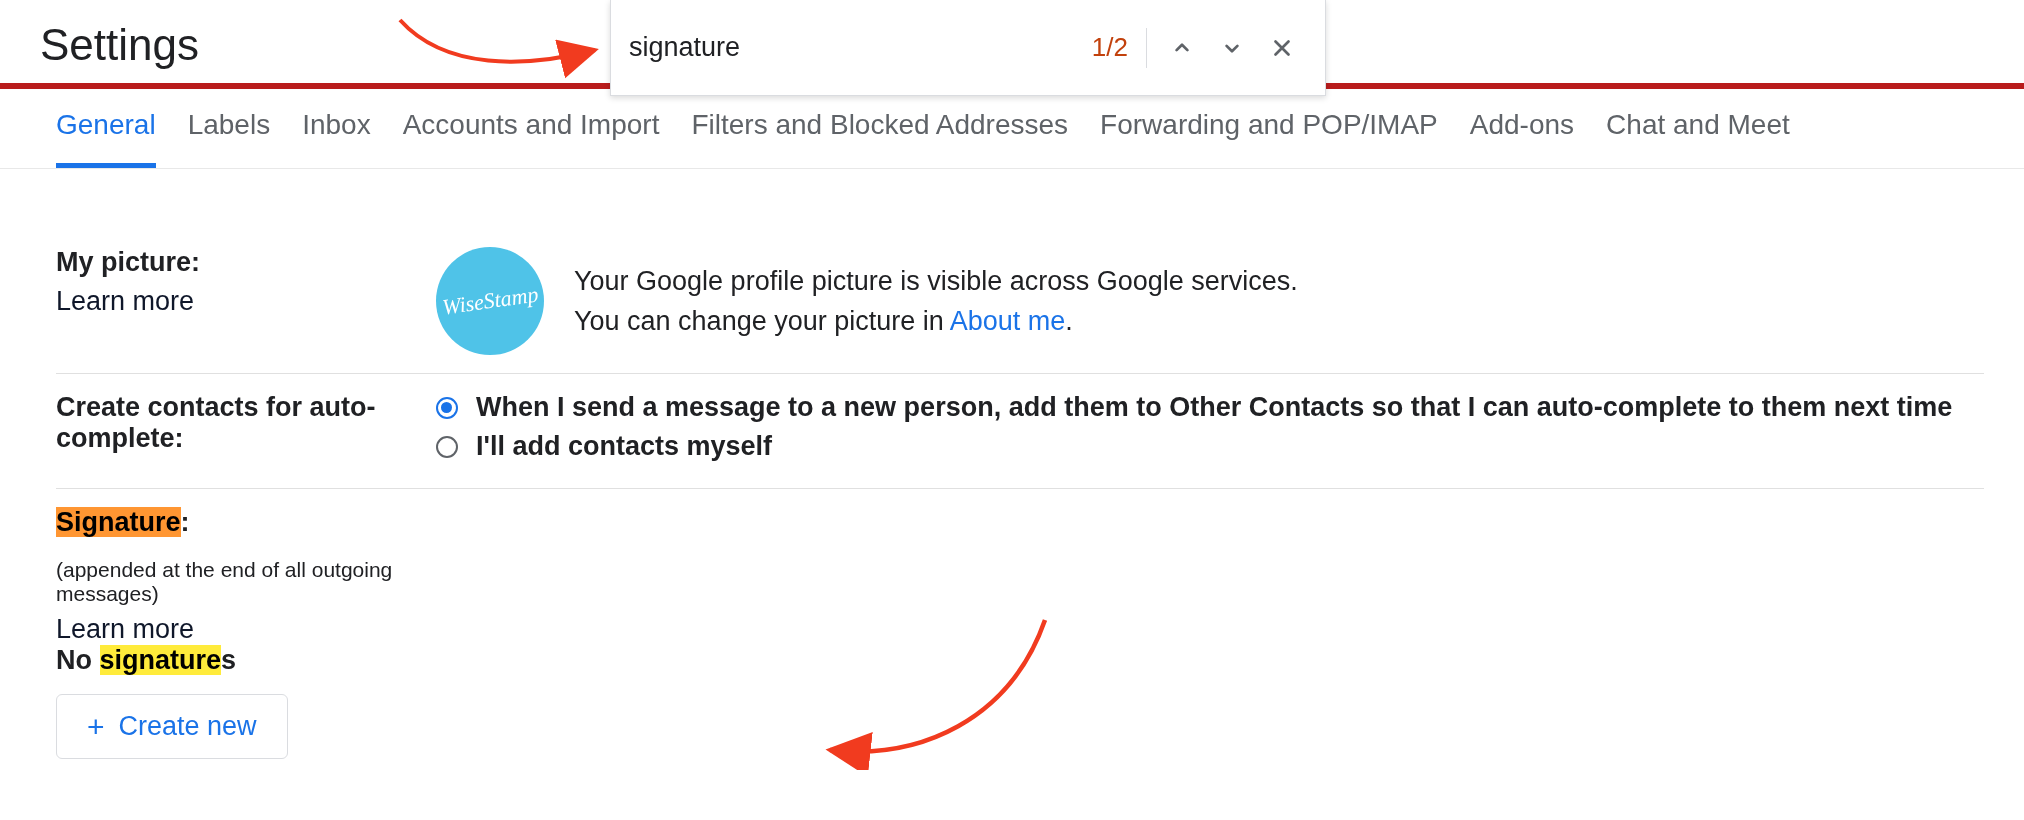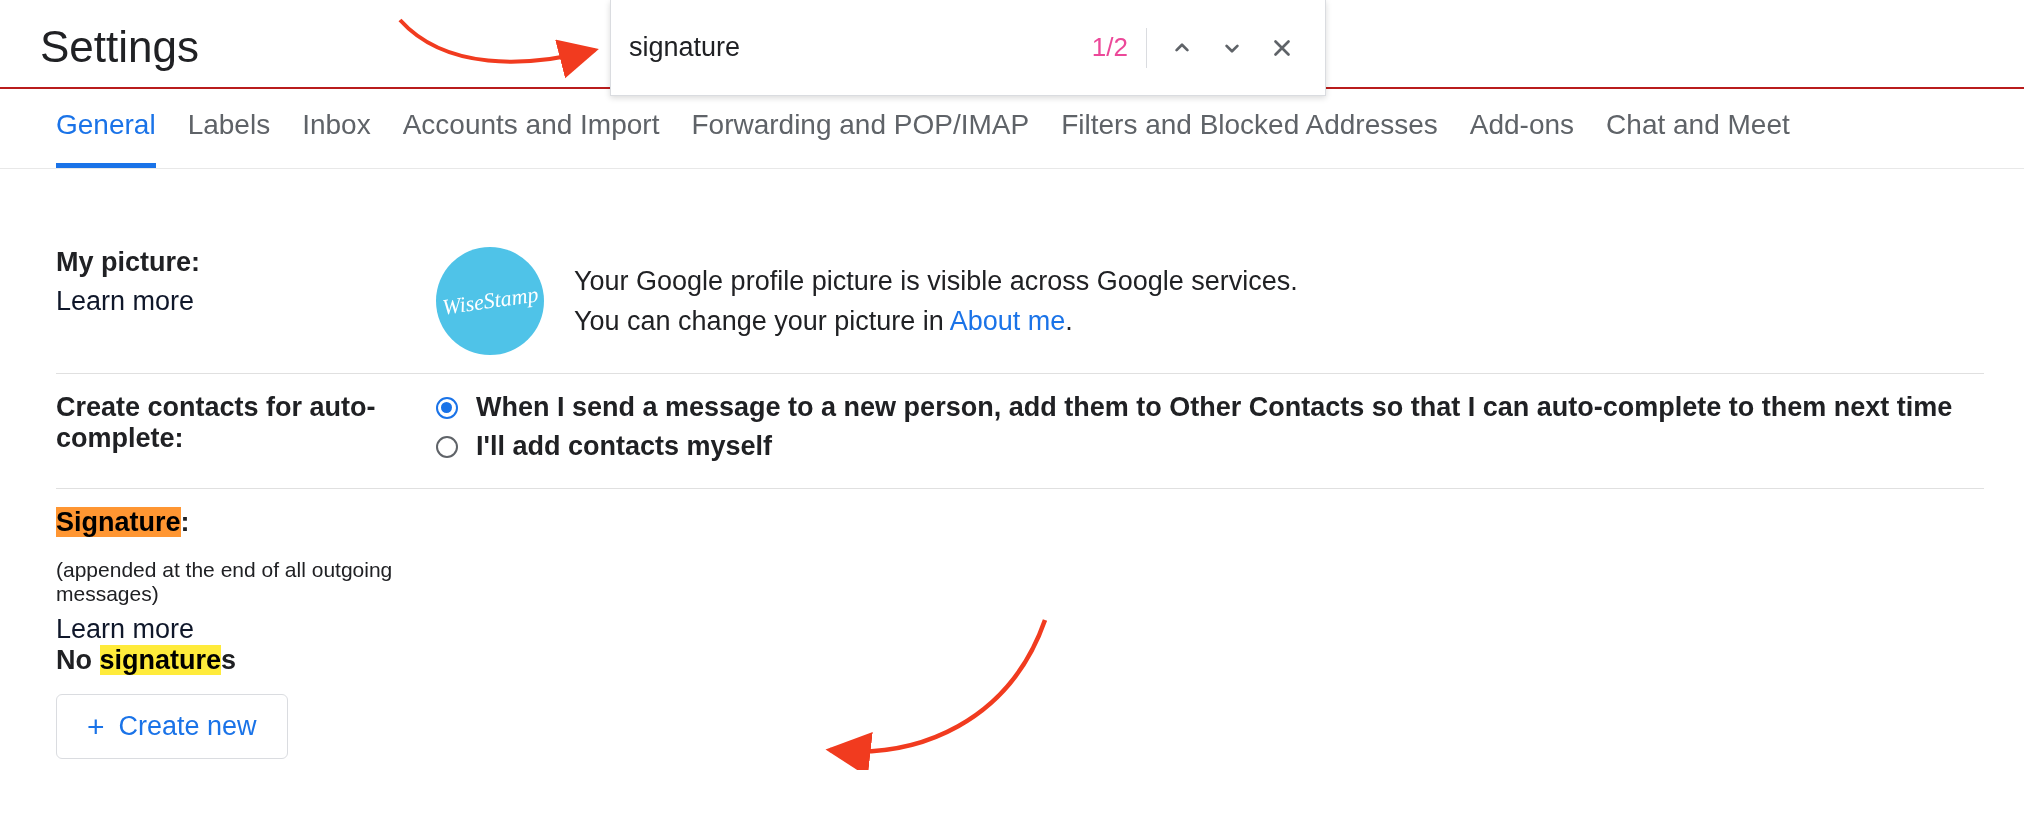--- a/index.html
+++ b/index.html
@@ -9,21 +9,21 @@
     color: #202124;
     width: 2024px;
     height: 820px;
     position: relative;
     overflow: hidden;
   }
   .header-row {
     display: flex;
     align-items: center;
     padding: 24px 0 18px 40px;
-    border-bottom: 2px solid #b91c1c;
+    border-bottom: 6px solid #b91c1c;
     height: 89px;
   }
   .page-title {
     font-size: 44px;
     font-weight: 400;
     color: #202124;
   }
   .find-bar {
     position: absolute;
     top: 0;
@@ -42,21 +42,21 @@
   .find-input {
     border: none;
     outline: none;
     font-size: 27px;
     flex: 1;
     color: #202124;
     background: transparent;
   }
   .find-count {
     font-size: 26px;
-    color: #ec4899;
+    color: #c2410c;
     margin-right: 18px;
   }
   .find-sep {
     width: 1px;
     height: 40px;
     background: #dadce0;
     margin-right: 10px;
   }
   .find-btn {
     width: 50px;
@@ -241,22 +241,22 @@
       </marker>
     </defs>
   <path d="M15,10 C 60,60 140,58 210,40" stroke="#f13b1f" stroke-width="4" fill="none" marker-end="url(#ah1)"></path>
 </svg>
 
 <div class="tabs">
   <div class="tab active">General</div>
   <div class="tab">Labels</div>
   <div class="tab">Inbox</div>
   <div class="tab">Accounts and Import</div>
+  <div class="tab">Filters and Blocked Addresses</div>
   <div class="tab">Forwarding and POP/IMAP</div>
-  <div class="tab">Filters and Blocked Addresses</div>
   <div class="tab">Add-ons</div>
   <div class="tab">Chat and Meet</div>
 </div>
 
 <div class="content">
 
   <div class="setting-row">
     <div class="setting-label-col">
       <div class="setting-label">My picture:</div>
       <a class="learn-link">Learn more</a>

